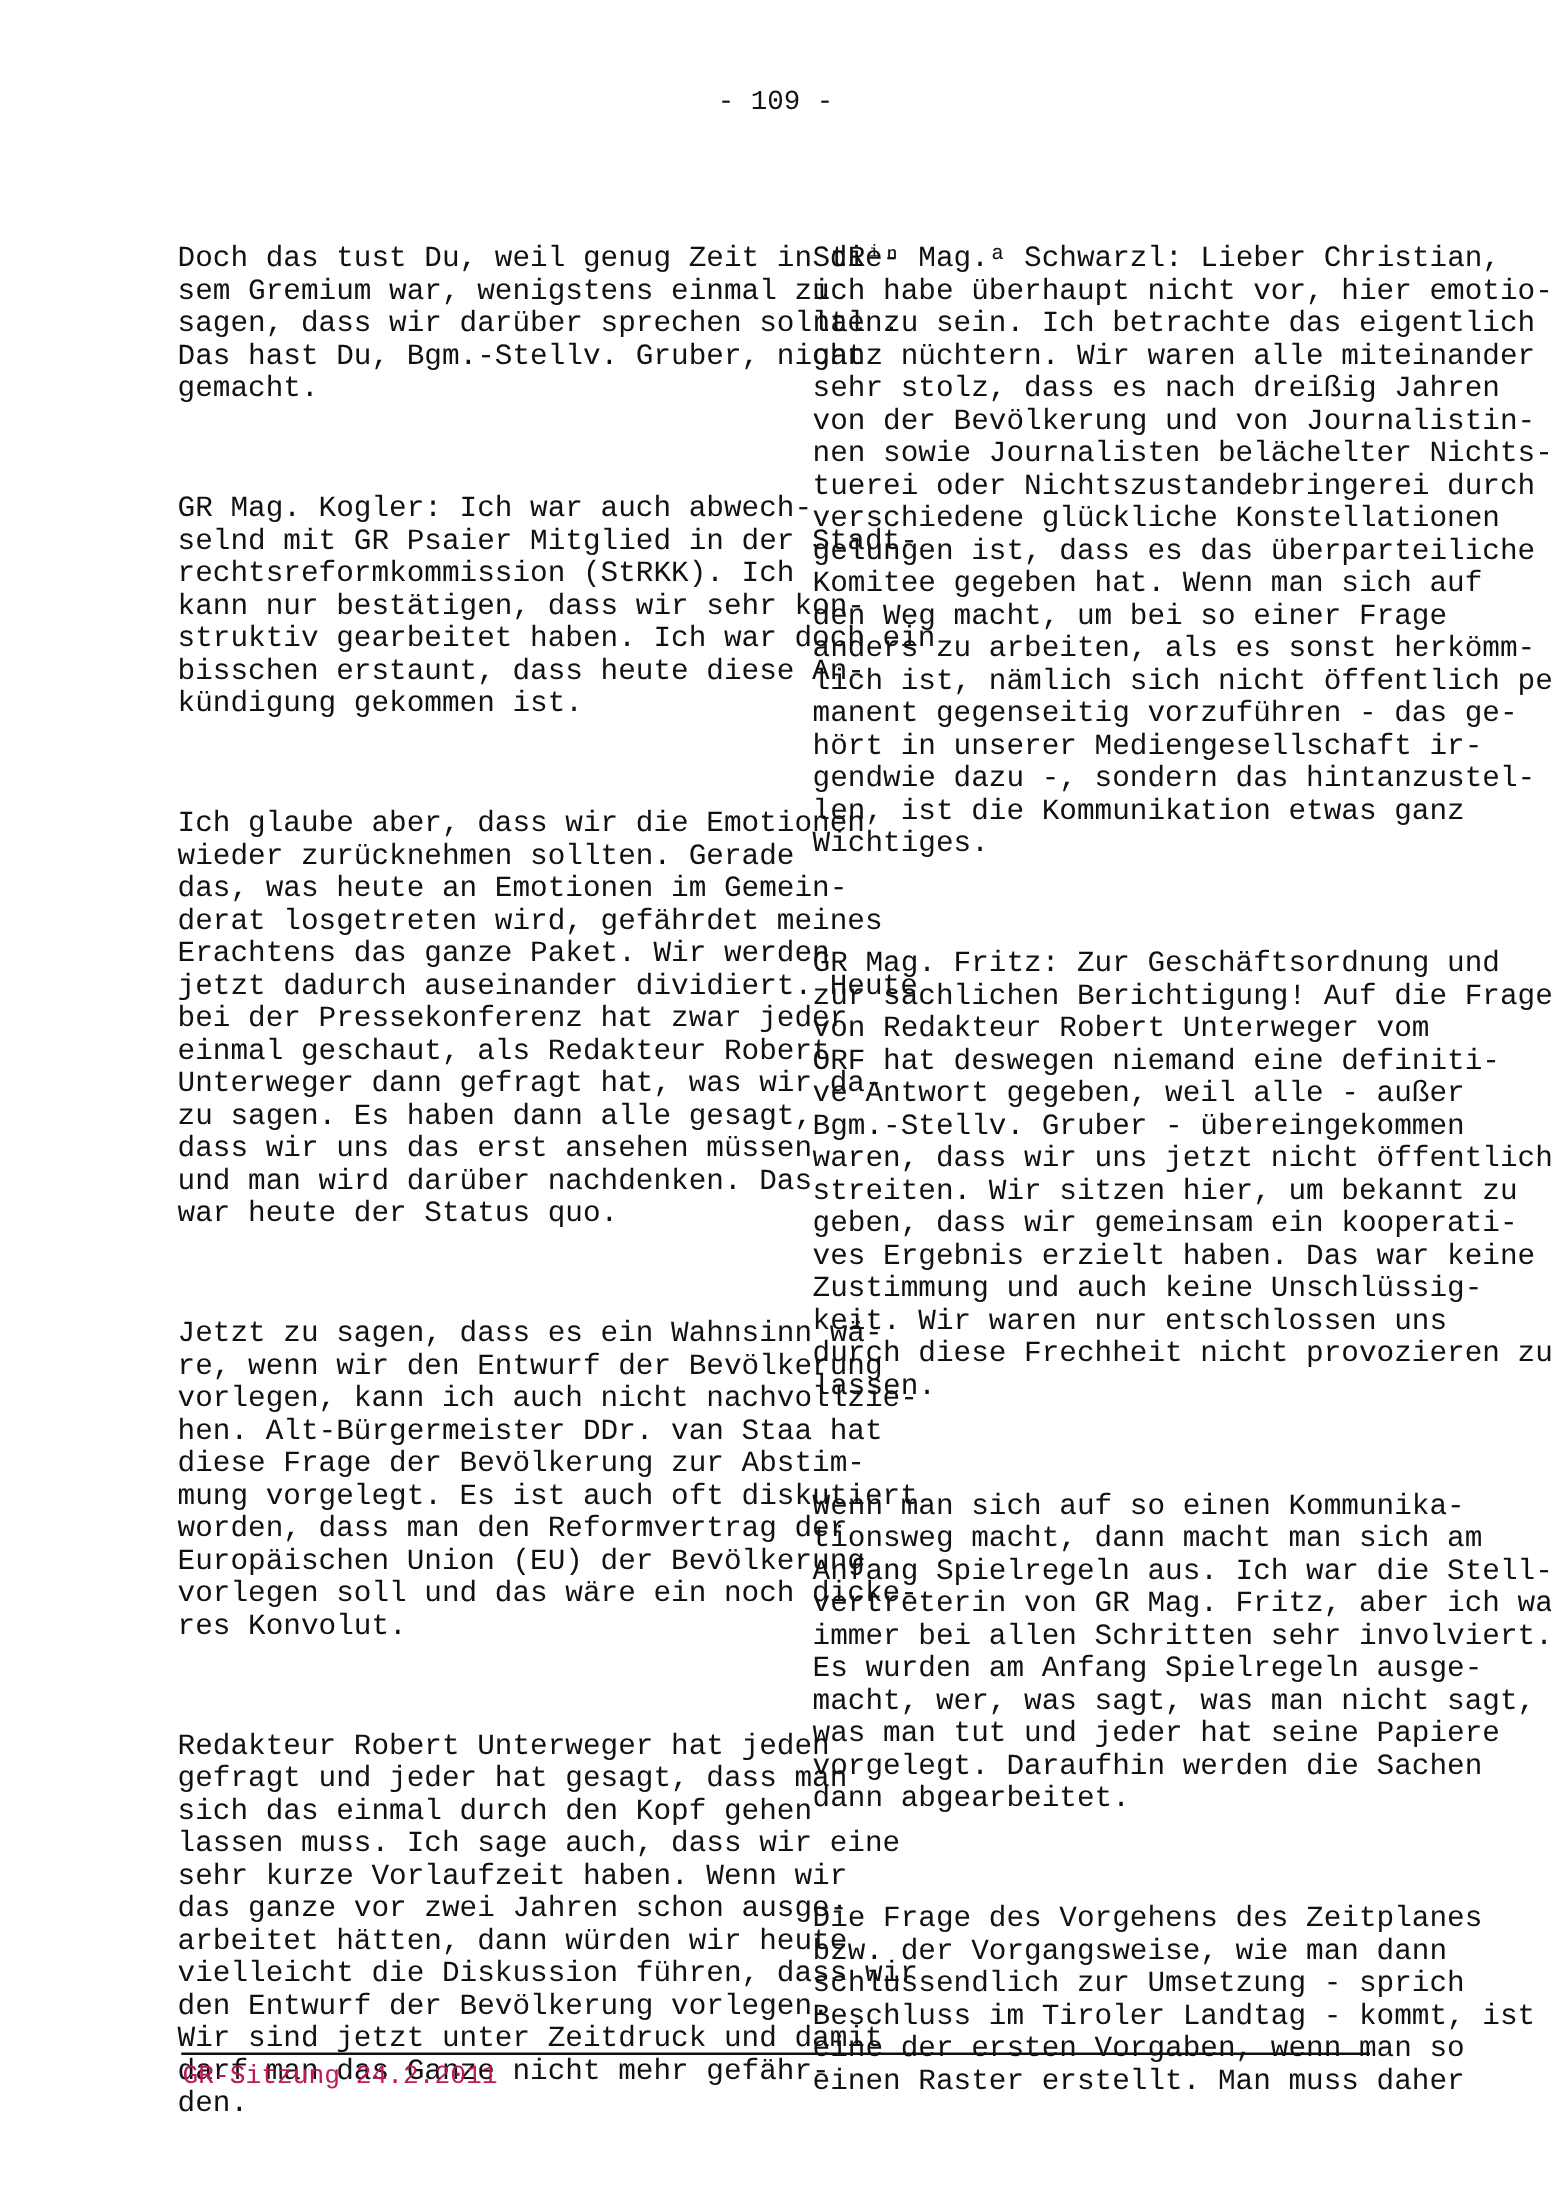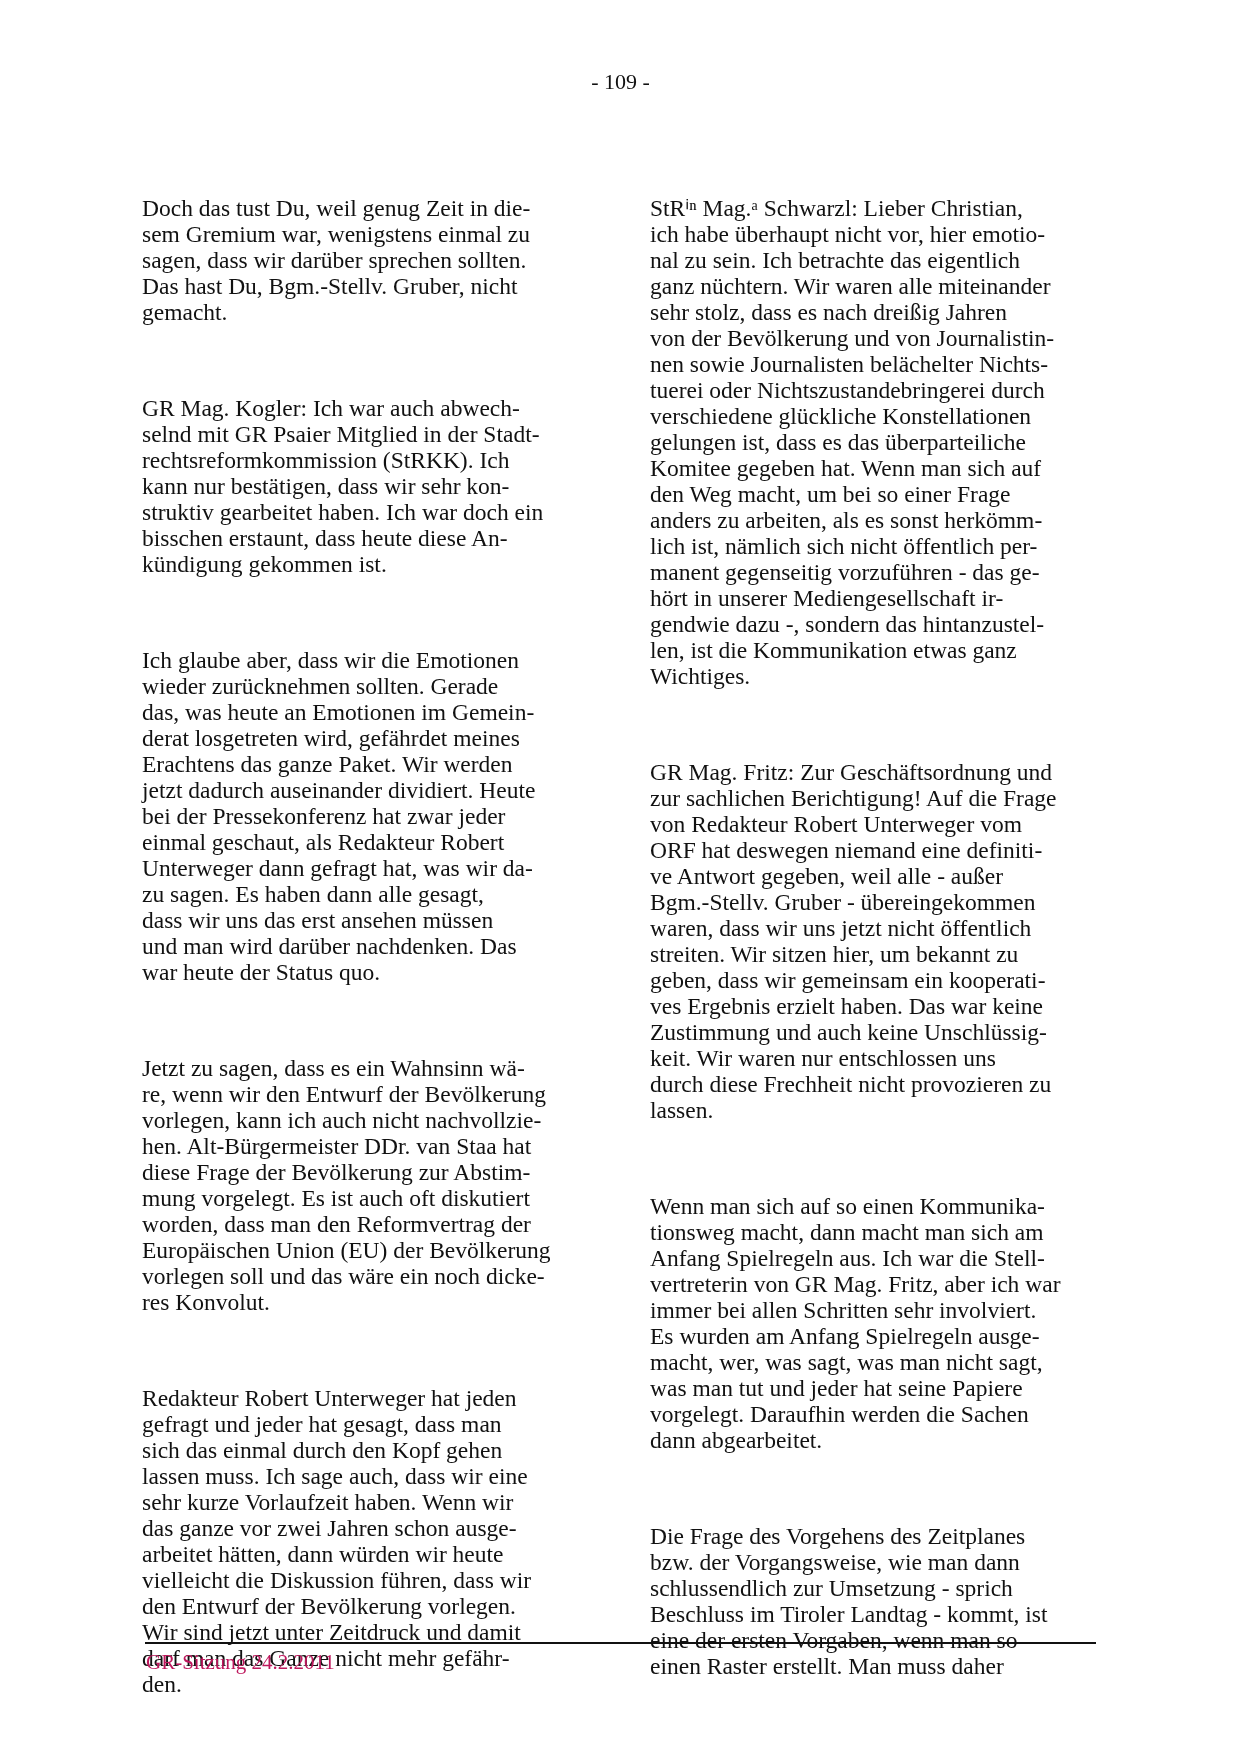--- a/index.html
+++ b/index.html
@@ -6,21 +6,21 @@
     margin: 0;
     padding: 0;
     background: #ffffff;
   }
   .page {
     position: relative;
     width: 1241px;
     height: 1754px;
     background: #ffffff;
     color: #111111;
-    font-family: Liberation Serif, serif;
+    font-family: Liberation Mono, monospace;
     overflow: hidden;
   }
   .page-number {
     position: absolute;
     top: 70px;
     left: 0;
     width: 1241px;
     text-align: center;
     font-size: 22px;
     line-height: 24px;

